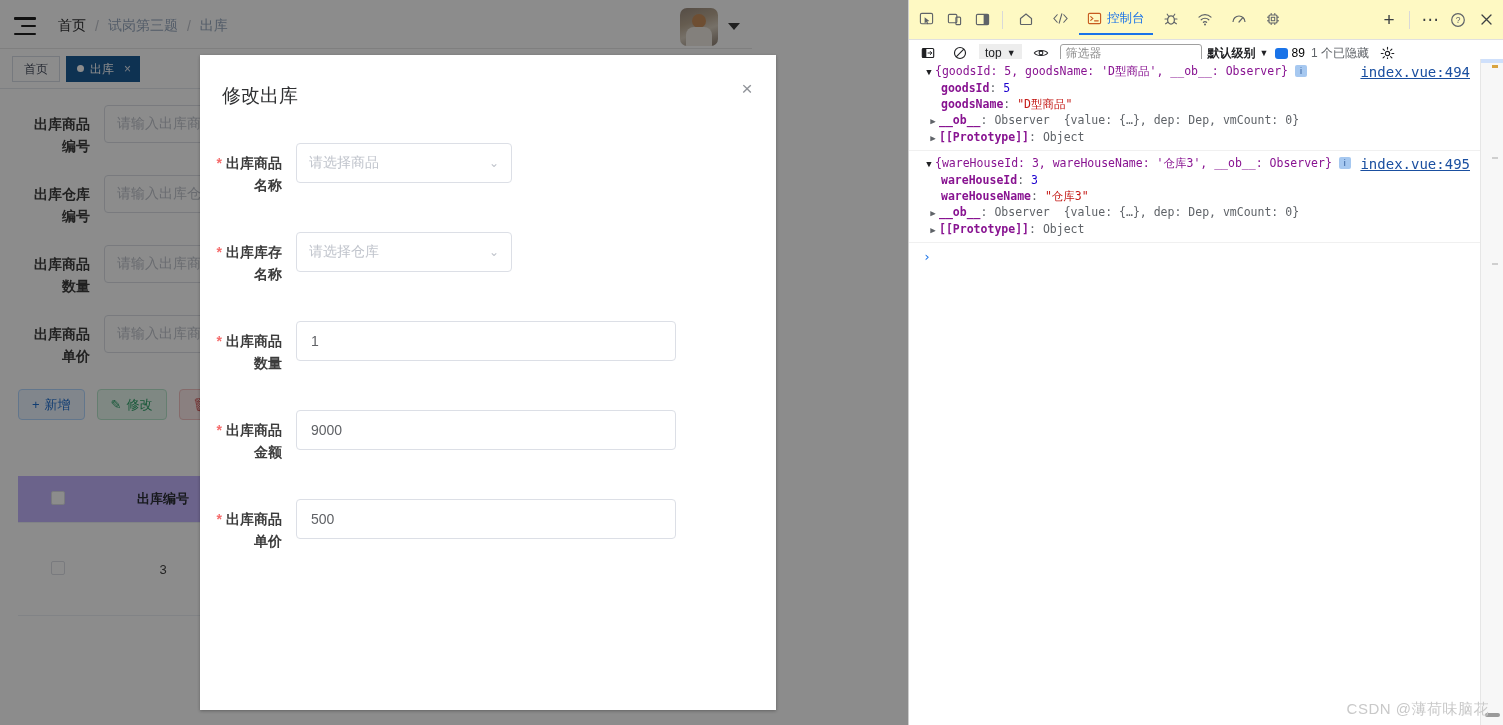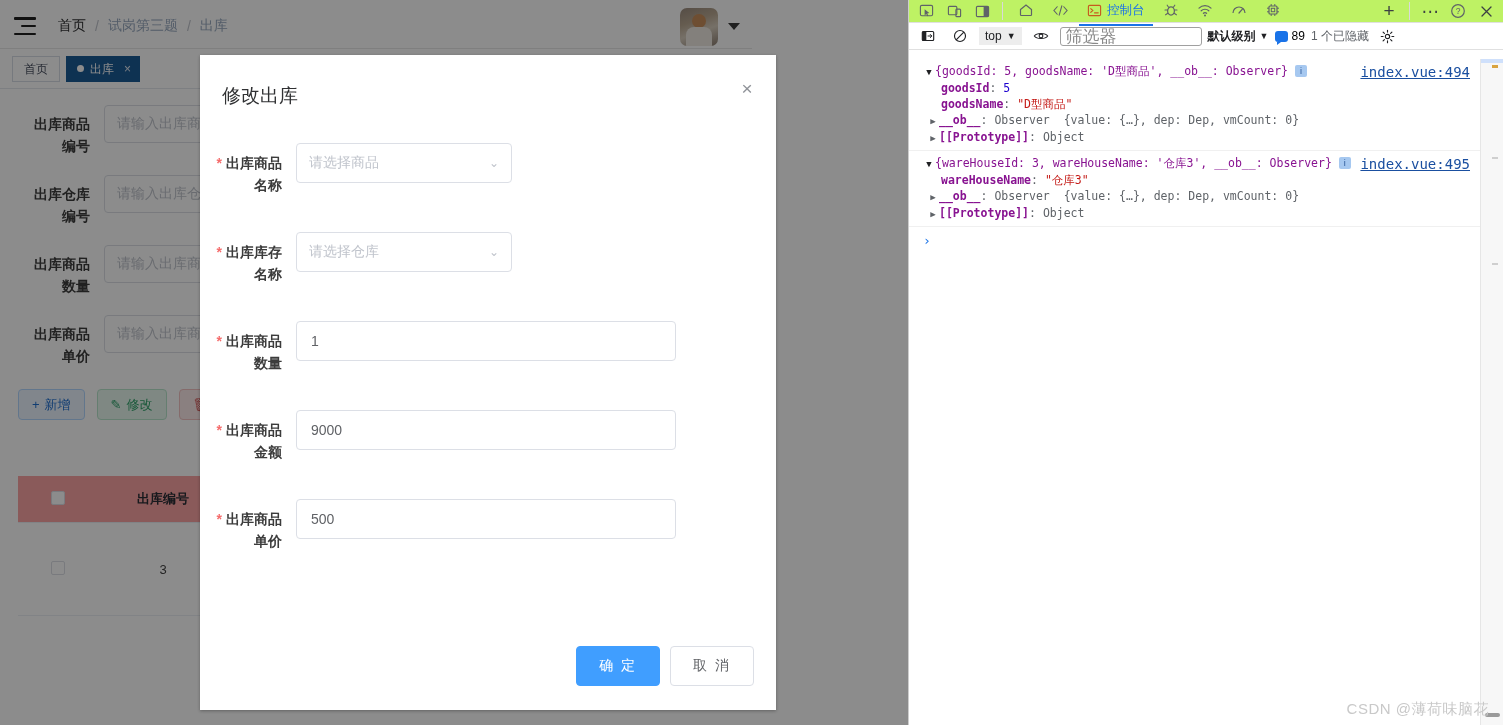--- a/index.html
+++ b/index.html
@@ -109,21 +109,21 @@
     padding-right: 20px;
   }
   .round-btn {
     width: 28px; height:28px; border-radius:50%; border:1px solid #dcdfe6;
     display:flex;align-items:center;justify-content:center; cursor:pointer; color:#606266;
     background:#fff;
   }
 
   table.data { width: 880px; border-collapse: collapse; font-size: 13px; }
   table.data thead th {
-    background:#fca5a5; color:#2b2f36; font-weight:700; padding: 14px 6px;
+    background:#c4b5fd; color:#2b2f36; font-weight:700; padding: 14px 6px;
     border-bottom:1px solid #ebeef5; text-align:center; vertical-align: middle;
   }
   table.data tbody td {
     padding: 22px 6px; border-bottom:1px solid #ebeef5; text-align:center; color:#444;
   }
   .cbx { width:14px;height:14px;border:1px solid #dcdfe6;border-radius:2px;display:inline-block;background:#fff; }
   .op-link { color:#2b6cb0; font-size:13px; display:block; margin: 4px 0; cursor:pointer; }
 
   .pager { display:flex; align-items:center; justify-content:flex-end; gap:8px;
            padding: 14px 20px 0 0; font-size:13px; color:#606266; width:880px;}
@@ -177,22 +177,22 @@
   .m-btn.plain { background:#fff; color:#606266; border:1px solid #dcdfe6; }
 
   
   #devtools {
     position:absolute; left:908px; top:0; width:595px; height:725px;
     background:#ffffff; border-left:1px solid #cdcdcd;
     font-family: "Liberation Sans", "DejaVu Sans", sans-serif;
     z-index: 80;
   }
   .dt-tabbar {
-    height: 23px; display:flex; align-items:center; gap: 2px;
-    border-bottom:1px solid #e0e0e0; padding: 0 4px; background:#bef264;
+    height: 40px; display:flex; align-items:center; gap: 2px;
+    border-bottom:1px solid #e0e0e0; padding: 0 4px; background:#fef9c3;
   }
   .dt-ico {
     width: 26px; height: 26px; display:flex;align-items:center;justify-content:center;
     color:#5f6368; cursor:pointer; border-radius:3px; flex:none;
   }
   .dt-sep { width:1px; height:18px; background:#d9d9d9; margin: 0 5px; flex:none;}
   .dt-tab {
     height: 30px; display:flex; align-items:center; gap:5px; padding: 0 8px;
     font-size:12.5px; color:#3c4043; cursor:pointer; border-bottom:2px solid transparent;
     flex:none;
@@ -203,21 +203,21 @@
   .dt-filterbar {
     height: 27px; display:flex; align-items:center; gap:6px;
     border-bottom:1px solid #e0e0e0; padding: 0 6px; background:#fff; font-size:12px;
   }
   .ctx-pill {
     display:flex;align-items:center;gap:5px;background:#ededed;border-radius:0;
     padding: 2px 6px; font-size:12px; color:#202124; cursor:pointer;
   }
   .filter-box {
     width: 142px; height: 19px; border:1px solid #a0a0a0; border-radius:3px;
-    font-size:17px; color:#8a8a8a; display:flex;align-items:center;padding:0 5px;
+    font-size:12px; color:#8a8a8a; display:flex;align-items:center;padding:0 5px;
     background:#fff;
   }
   .level-sel { display:flex;align-items:center;gap:4px;font-size:12px;color:#202124;font-weight:700;cursor:pointer;}
   .msg-count { display:flex; align-items:center; gap:4px; font-size:12px; color:#000000; }
   .msg-bubble {
     width:13px;height:11px;border-radius:3px;background:#1a73e8;position:relative;display:inline-block;
   }
   .msg-bubble:after{content:"";position:absolute;left:2px;bottom:-3px;border-left:4px solid #1a73e8;
     border-bottom:3px solid transparent;border-right:0;}
   .hidden-note { font-size:12px; color:#5f6368; }
@@ -479,24 +479,20 @@
           <div><span class="star">*</span><span>出库商品</span></div>
           <div>单价</div>
         </div>
         <div class="m-ctrl">
           <div class="m-input">500</div>
         </div>
       </div>
 
     </div>
 
-    <div class="modal-foot">
-      <div class="m-btn primary">确 定</div>
-      <div class="m-btn plain">取 消</div>
-    </div>
   </div>
 
   <div id="devtools">
 
     <div class="dt-tabbar">
       <div class="dt-ico">
         <svg width="15" height="15" viewBox="0 0 16 16">
             <rect x="1.5" y="1.5" width="13" height="11" rx="1.5" fill="none" stroke="#5f6368" stroke-width="1.2"></rect>
             <path d="M6 5.5l5 4-2.2.5 1.2 2.4-1.1.6-1.2-2.4-1.7 1.6z" fill="#5f6368"></path>
           </svg>
@@ -652,20 +648,23 @@
           <span class="tri">▶</span><span class="k-prop">[[Prototype]]</span><span class="k-dim">: </span><span class="k-dim">Object</span>
         </div>
       </div>
 
       <div class="log-entry">
         <div class="log-src">index.vue:495</div>
         <div class="log-line">
           <span class="tri open">▼</span><span class="preview">{wareHouseId: 3, wareHouseName: '仓库3', __ob__: Observer}</span> <span class="info-badge">i</span>
         </div>
         <div class="log-line indent1">
+          <span class="k-prop">wareHouseId</span><span class="k-dim">: </span><span class="v-num">3</span>
+        </div>
+        <div class="log-line indent1">
           <span class="k-prop">wareHouseName</span><span class="k-dim">: </span><span class="v-str">"仓库3"</span>
         </div>
         <div class="log-line indent-tri">
           <span class="tri">▶</span><span class="k-prop">__ob__</span><span class="k-dim">: </span><span class="k-dim">Observer</span>&nbsp;&nbsp;<span class="k-dim">{value: {…}, dep: Dep, vmCount: 0}</span>
         </div>
         <div class="log-line indent-tri">
           <span class="tri">▶</span><span class="k-prop">[[Prototype]]</span><span class="k-dim">: </span><span class="k-dim">Object</span>
         </div>
       </div>
 

